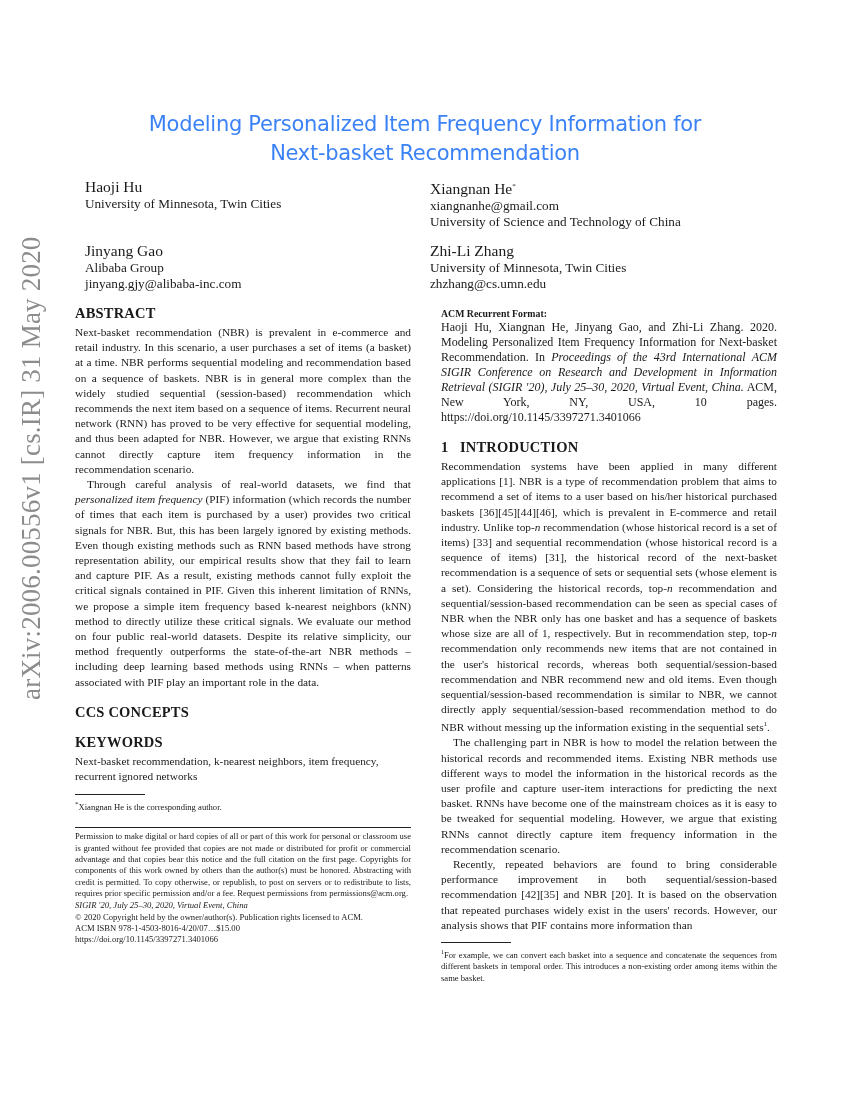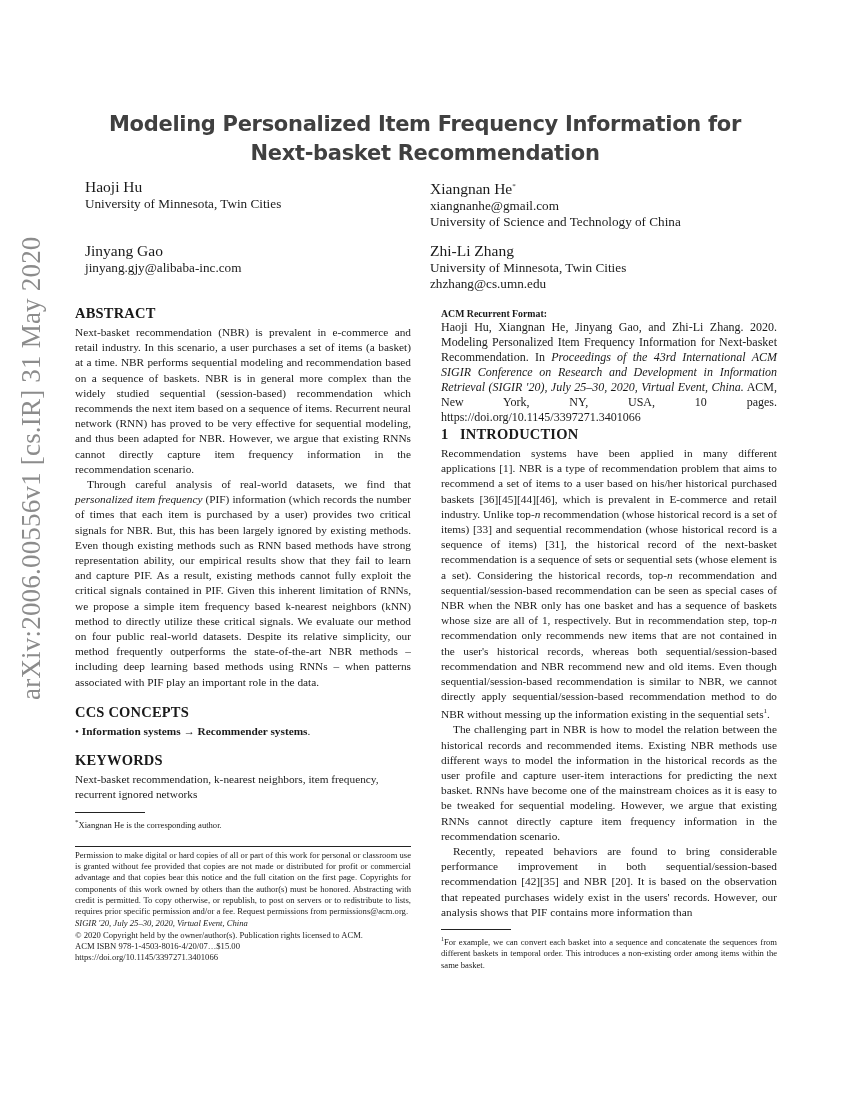--- a/index.html
+++ b/index.html
@@ -1,19 +1,19 @@
 <!DOCTYPE html>
 <html><head>
 <meta charset="utf-8">
 <style>
   html, body { margin: 0; padding: 0; background: #ffffff; }
   body { width: 850px; height: 1100px; position: relative; overflow: hidden;
          font-family: "Liberation Serif", "DejaVu Serif", serif; color: #1a1a1a; }
   .title { position: absolute; left: 75px; width: 700px; top: 110px; text-align: center;
-           font-family: "DejaVu Sans", sans-serif; font-weight: bold; font-size: 21px; line-height: 29px; color: #404040; letter-spacing: -0.3px; }
+           font-family: "DejaVu Sans", sans-serif; font-weight: normal; font-size: 21px; line-height: 29px; color: #3b82f6; letter-spacing: -0.3px; }
   .author { position: absolute; width: 340px; text-align: left; font-size: 13.2px; line-height: 16px; }
   .author .name { font-size: 15.5px; line-height: 19px; }
   .sup { font-size: 7px; vertical-align: super; }
   .arxiv { position: absolute; left: 16px; top: 700px; transform-origin: 0 0; transform: rotate(-90deg);
            font-family: "Liberation Serif", serif; font-size: 27px; color: #8c8c8c; white-space: nowrap; letter-spacing: 0.2px; }
   .col { position: absolute; width: 336px; font-size: 11.3px; line-height: 15.2px; text-align: justify; hyphens: auto; }
   .left { left: 75px; }
   .right { left: 441px; }
   h2 { font-size: 14.5px; font-weight: bold; margin: 0 0 3px 0; line-height: 18px; letter-spacing: 0.2px; }
   p { margin: 0; }
@@ -39,54 +39,54 @@
   <div class="name">Haoji Hu</div>
   <div>University of Minnesota, Twin Cities</div>
 </div>
 <div class="author" style="left:430px; top:177px;">
   <div class="name"><span>Xiangnan He</span><span class="sup">*</span></div>
   <div>xiangnanhe@gmail.com</div>
   <div>University of Science and Technology of China</div>
 </div>
 <div class="author" style="left:85px; top:241px;">
   <div class="name">Jinyang Gao</div>
+  <div>Alibaba Group</div>
   <div>jinyang.gjy@alibaba-inc.com</div>
 </div>
 <div class="author" style="left:430px; top:241px;">
   <div class="name">Zhi-Li Zhang</div>
   <div>University of Minnesota, Twin Cities</div>
   <div>zhzhang@cs.umn.edu</div>
 </div>
 
 <div class="col left" style="top:304px;">
   <h2>ABSTRACT</h2>
   <p>Next-basket recommendation (NBR) is prevalent in e-commerce and retail industry. In this scenario, a user purchases a set of items (a basket) at a time. NBR performs sequential modeling and recommendation based on a sequence of baskets. NBR is in general more complex than the widely studied sequential (session-based) recommendation which recommends the next item based on a sequence of items. Recurrent neural network (RNN) has proved to be very effective for sequential modeling, and thus been adapted for NBR. However, we argue that existing RNNs cannot directly capture item frequency information in the recommendation scenario.</p>
   <p class="indent"><span>Through careful analysis of real-world datasets, we find that </span><i>personalized item frequency</i><span> (PIF) information (which records the number of times that each item is purchased by a user) provides two critical signals for NBR. But, this has been largely ignored by existing methods. Even though existing methods such as RNN based methods have strong representation ability, our empirical results show that they fail to learn and capture PIF. As a result, existing methods cannot fully exploit the critical signals contained in PIF. Given this inherent limitation of RNNs, we propose a simple item frequency based k-nearest neighbors (kNN) method to directly utilize these critical signals. We evaluate our method on four public real-world datasets. Despite its relative simplicity, our method frequently outperforms the state-of-the-art NBR methods – including deep learning based methods using RNNs – when patterns associated with PIF play an important role in the data.</span></p>
 
   <h2 style="margin-top:13px;">CCS CONCEPTS</h2>
-  <p><span>•</span> <b>Information systems</b> <span>→</span> <b>Recommender systems</b><span>.</span></p>
 
   <h2 style="margin-top:12px;">KEYWORDS</h2>
   <p style="text-align:left;">Next-basket recommendation, k-nearest neighbors, item frequency, recurrent ignored networks</p>
 
   <div style="margin-top:10px;" class="fn-rule"></div>
   <p class="small"><span class="sup">*</span><span>Xiangnan He is the corresponding author.</span></p>
 
   <div style="margin-top:14px;" class="perm-rule"></div>
   <p class="small">Permission to make digital or hard copies of all or part of this work for personal or classroom use is granted without fee provided that copies are not made or distributed for profit or commercial advantage and that copies bear this notice and the full citation on the first page. Copyrights for components of this work owned by others than the author(s) must be honored. Abstracting with credit is permitted. To copy otherwise, or republish, to post on servers or to redistribute to lists, requires prior specific permission and/or a fee. Request permissions from permissions@acm.org.</p>
   <p class="small" style="margin-top:1px;"><i>SIGIR '20, July 25–30, 2020, Virtual Event, China</i></p>
   <p class="small">© 2020 Copyright held by the owner/author(s). Publication rights licensed to ACM.</p>
   <p class="small">ACM ISBN 978-1-4503-8016-4/20/07…$15.00</p>
   <p class="small">https://doi.org/10.1145/3397271.3401066</p>
 </div>
 
 <div class="col right" style="top:307px;">
   <div class="ref-head">ACM Recurrent Format:</div>
   <p class="ref-body"><span>Haoji Hu, Xiangnan He, Jinyang Gao, and Zhi-Li Zhang. 2020. Modeling Personalized Item Frequency Information for Next-basket Recommendation. In </span><i>Proceedings of the 43rd International ACM SIGIR Conference on Research and Development in Information Retrieval (SIGIR '20), July 25–30, 2020, Virtual Event, China.</i><span> ACM, New York, NY, USA, 10 pages. https://doi.org/10.1145/3397271.3401066</span></p>
 
-  <h2 style=""><span>1</span>&nbsp;&nbsp;&nbsp;<span>INTRODUCTION</span></h2>
+  <h2 style="margin-top:13px;"><span>1</span>&nbsp;&nbsp;&nbsp;<span>INTRODUCTION</span></h2>
   <p><span>Recommendation systems have been applied in many different applications [1]. NBR is a type of recommendation problem that aims to recommend a set of items to a user based on his/her historical purchased baskets [36][45][44][46], which is prevalent in E-commerce and retail industry. Unlike top-</span><i>n</i><span> recommendation (whose historical record is a set of items) [33] and sequential recommendation (whose historical record is a sequence of items) [31], the historical record of the next-basket recommendation is a sequence of sets or sequential sets (whose element is a set). Considering the historical records, top-</span><i>n</i><span> recommendation and sequential/session-based recommendation can be seen as special cases of NBR when the NBR only has one basket and has a sequence of baskets whose size are all of 1, respectively. But in recommendation step, top-</span><i>n</i><span> recommendation only recommends new items that are not contained in the user's historical records, whereas both sequential/session-based recommendation and NBR recommend new and old items. Even though sequential/session-based recommendation is similar to NBR, we cannot directly apply sequential/session-based recommendation method to do NBR without messing up the information existing in the sequential sets</span><sup style="font-size:7px;">1</sup><span>.</span></p>
   <p class="indent">The challenging part in NBR is how to model the relation between the historical records and recommended items. Existing NBR methods use different ways to model the information in the historical records as the user profile and capture user-item interactions for predicting the next basket. RNNs have become one of the mainstream choices as it is easy to be tweaked for sequential modeling. However, we argue that existing RNNs cannot directly capture item frequency information in the recommendation scenario.</p>
   <p class="indent">Recently, repeated behaviors are found to bring considerable performance improvement in both sequential/session-based recommendation [42][35] and NBR [20]. It is based on the observation that repeated purchases widely exist in the users' records. However, our analysis shows that PIF contains more information than</p>
 
   <div style="margin-top:9px;" class="fn-rule"></div>
   <p class="small"><sup style="font-size:6px;">1</sup><span>For example, we can convert each basket into a sequence and concatenate the sequences from different baskets in temporal order. This introduces a non-existing order among items within the same basket.</span></p>
 </div>
 
 </body></html>

